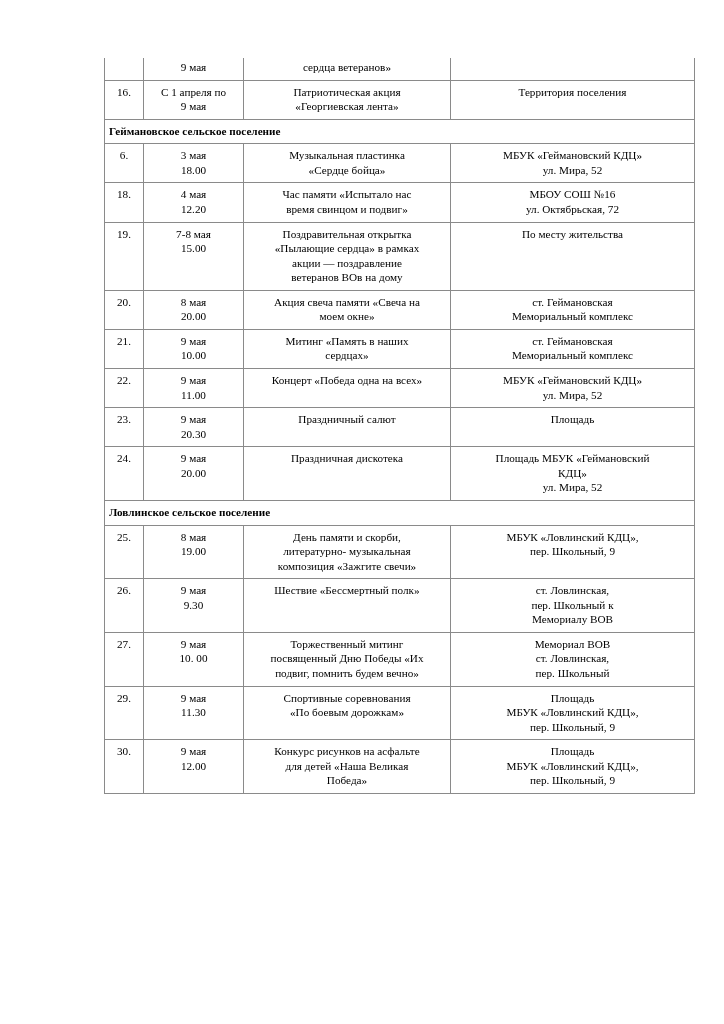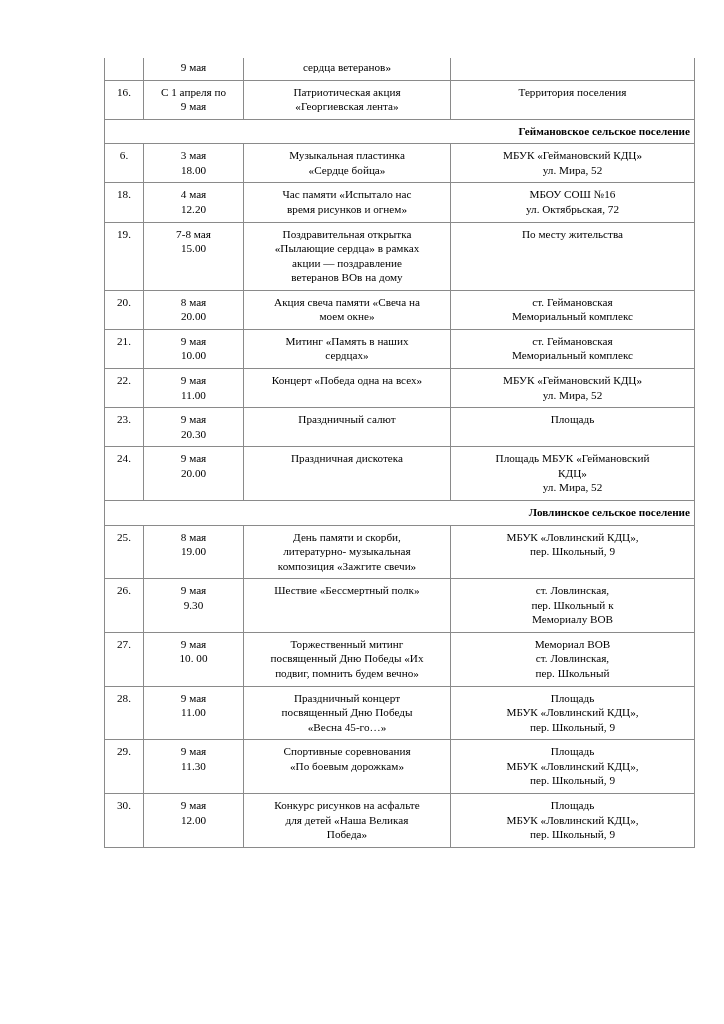--- a/index.html
+++ b/index.html
@@ -51,21 +51,21 @@
     text-align: right;
     padding-right: 5px;
     white-space: nowrap;
   }
   td.date  { text-align: center; white-space: pre-line; }
   td.event { text-align: center; }
   td.place { text-align: center; }
 
   tr.section td {
     font-weight: bold;
-    text-align: right;
+    text-align: left;
     padding: 4px 4px 5px 4px;
     white-space: nowrap;
   }
   
   tr.clipped td {
     border-top: none;
     padding-top: 2px;
   }
   tr.lastrow td {
     border-bottom: none;
@@ -108,21 +108,21 @@
             <td class="event">Музыкальная пластинка
 «Сердце бойца»</td>
             <td class="place">МБУК «Геймановский КДЦ»
 ул. Мира, 52</td>
           </tr>
           <tr class="entry">
             <td class="num">18.</td>
             <td class="date">4 мая
 12.20</td>
             <td class="event">Час памяти «Испытало нас
-время рисунков и огнем»</td>
+время свинцом и подвиг»</td>
             <td class="place">МБОУ СОШ №16
 ул. Октябрьская, 72</td>
           </tr>
           <tr class="entry">
             <td class="num">19.</td>
             <td class="date">7-8 мая
 15.00</td>
             <td class="event">Поздравительная открытка
 «Пылающие сердца» в рамках
 акции — поздравление
@@ -198,31 +198,20 @@
             <td class="date">9 мая
 10. 00</td>
             <td class="event">Торжественный митинг
 посвященный Дню Победы «Их
 подвиг, помнить будем вечно»</td>
             <td class="place">Мемориал ВОВ
 ст. Ловлинская,
 пер. Школьный</td>
           </tr>
           <tr class="entry">
-            <td class="num">28.</td>
-            <td class="date">9 мая
-11.00</td>
-            <td class="event">Праздничный концерт
-посвященный Дню Победы
-«Весна 45-го…»</td>
-            <td class="place">Площадь
-МБУК «Ловлинский КДЦ»,
-пер. Школьный, 9</td>
-          </tr>
-          <tr class="entry">
             <td class="num">29.</td>
             <td class="date">9 мая
 11.30</td>
             <td class="event">Спортивные соревнования
 «По боевым дорожкам»</td>
             <td class="place">Площадь
 МБУК «Ловлинский КДЦ»,
 пер. Школьный, 9</td>
           </tr>
           <tr class="entry">

